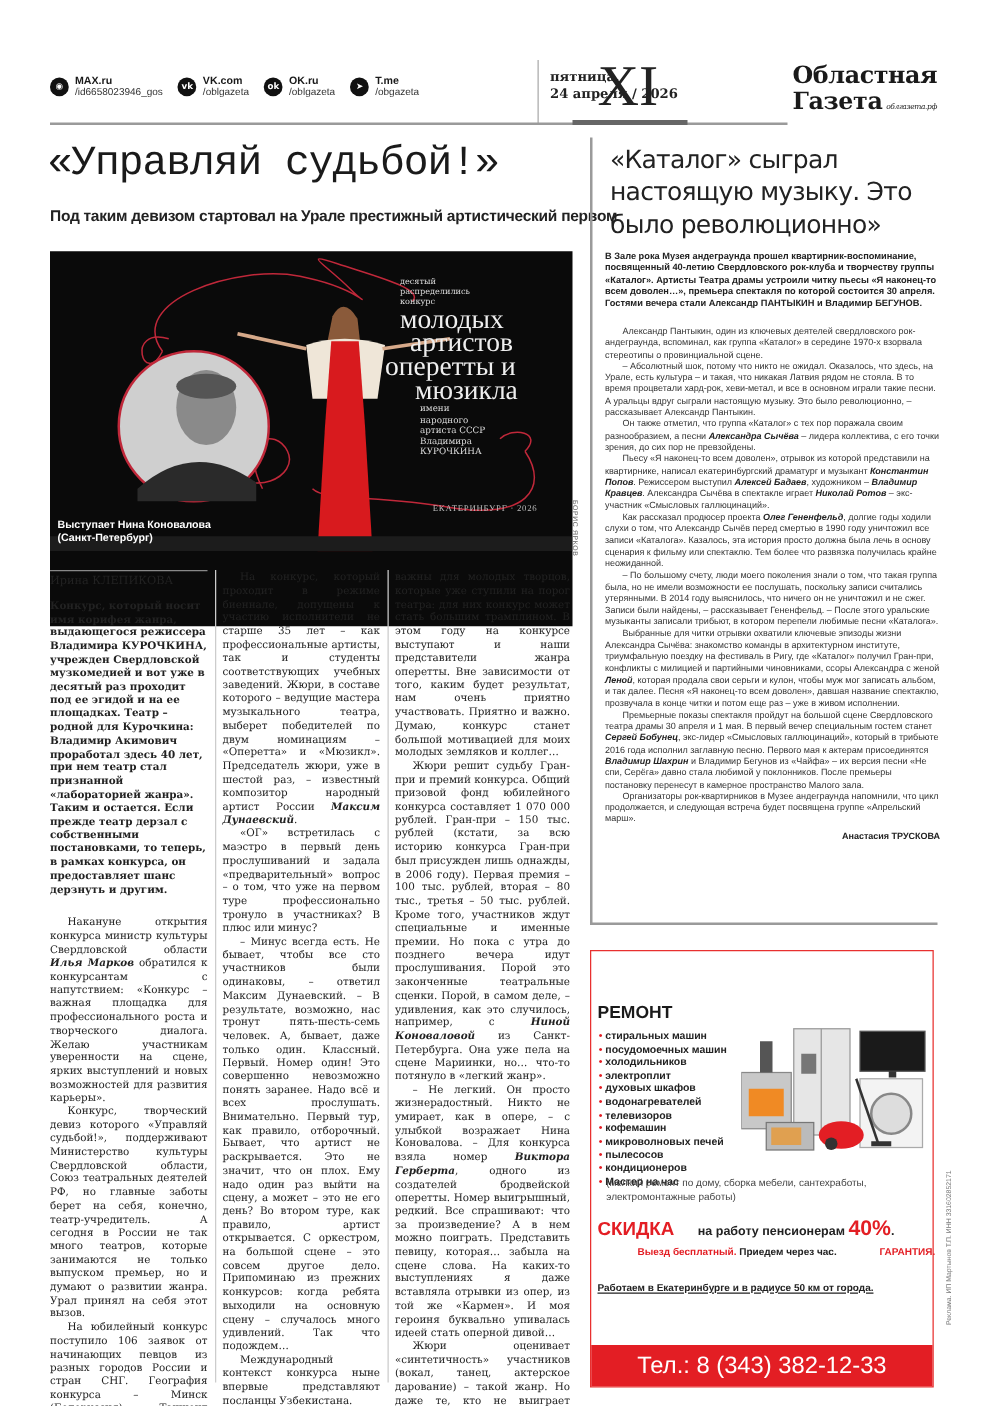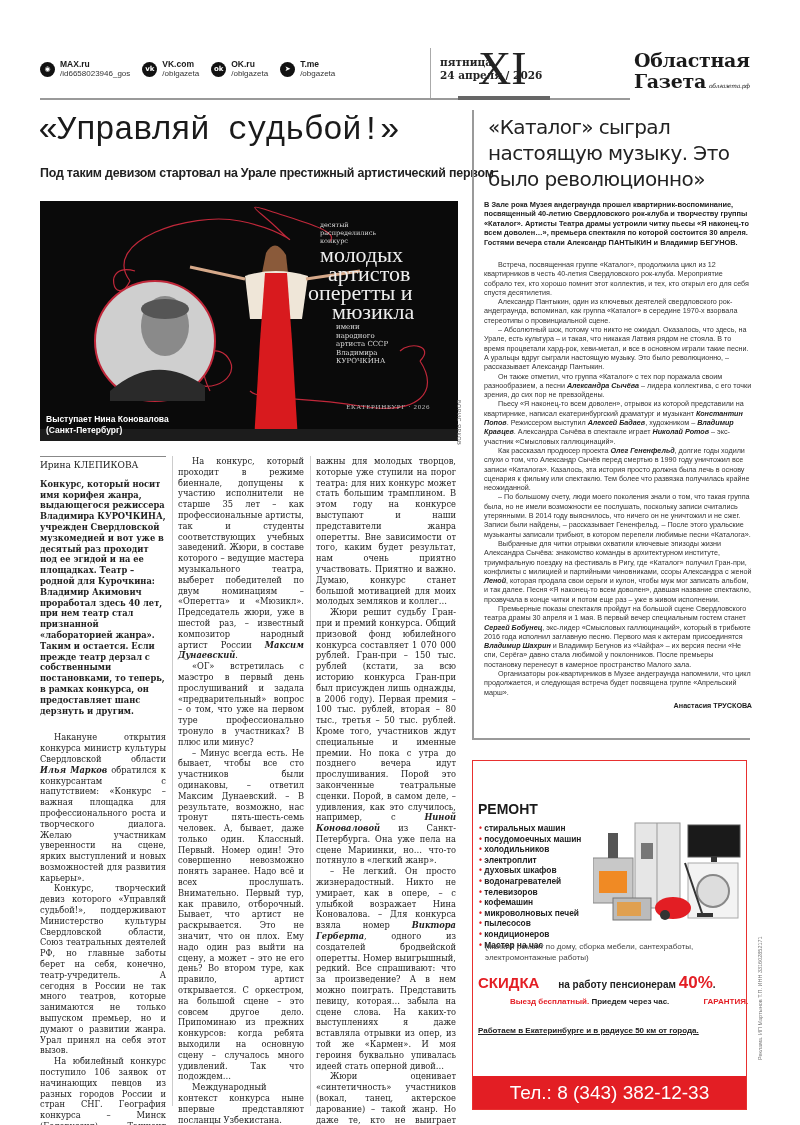--- a/index.html
+++ b/index.html
@@ -26,21 +26,21 @@
   .brand { position: absolute; left: 594px; top: 2px; font-family: "DejaVu Serif", serif; font-weight: bold;
     font-size: 19px; line-height: 21px; color: #1a1a1a; letter-spacing: -0.3px; }
   .brand .site { font-size: 6px; font-style: italic; font-weight: normal; margin-left: 3px; }
 
   
   .main-title { position: absolute; left: 38px; top: 111px; font-family: Liberation Mono, monospace;
     font-size: 33px; font-weight: normal; letter-spacing: -0.8px; color: #1a1a1a; line-height: 40px; }
   .main-sub { position: absolute; left: 40px; top: 166px; font-family: "Liberation Sans", sans-serif;
     font-size: 12.4px; font-weight: bold; color: #222; letter-spacing: -0.2px; }
 
-  .photo { position: absolute; left: 40px; top: 201px; width: 418px; height: 240px; background: #0a0a0a; overflow: hidden; }
+  .photo { position: absolute; left: 40px; top: 201px; width: 418px; height: 300px; background: #0a0a0a; overflow: hidden; }
   .photo svg { position: absolute; left: 0; top: 0; }
   .poster-text { position: absolute; left: 280px; top: 20px; font-family: "DejaVu Serif", serif; color: #e8e0e0; }
   .poster-small { font-size: 6.5px; line-height: 8px; color: #ddd; }
   .poster-big { font-family: "Liberation Serif", serif; font-size: 22px; line-height: 19px; color: #eee; }
   .poster-name { font-size: 7px; line-height: 8.5px; color: #ddd; }
   .poster-city { position: absolute; right: 28px; top: 202px; font-family: "Liberation Serif", serif; font-size: 7px; color: #bbb; letter-spacing: 0.6px; }
   .photo-caption { position: absolute; left: 6px; top: 213px; font-family: "Liberation Sans", sans-serif;
     font-size: 8.5px; font-weight: bold; color: #fff; line-height: 11px; }
   .photo-credit { position: absolute; left: 462px; top: 400px; transform-origin: left top; transform: rotate(90deg);
     font-family: "Liberation Sans", sans-serif; font-size: 5.5px; color: #666; letter-spacing: 0.5px; white-space: nowrap; }
@@ -213,21 +213,20 @@
   <p style="text-indent:0">важны для молодых творцов, которые уже ступили на порог театра: для них конкурс может стать большим трамплином. В этом году на конкурсе выступают и наши представители жанра оперетты. Вне зависимости от того, каким будет результат, нам очень приятно участвовать. Приятно и важно. Думаю, конкурс станет большой мотивацией для моих молодых земляков и коллег…</p>
   <p><span>Жюри решит судьбу Гран-при и премий конкурса. Общий призовой фонд юбилейного конкурса составляет 1 070 000 рублей. Гран-при – 150 тыс. рублей (кстати, за всю историю конкурса Гран-при был присужден лишь однажды, в 2006 году). Первая премия – 100 тыс. рублей, вторая – 80 тыс., третья – 50 тыс. рублей. Кроме того, участников ждут специальные и именные премии. Но пока с утра до позднего вечера идут прослушивания. Порой это законченные театральные сценки. Порой, в самом деле, – удивления, как это случилось, например, с </span><em class="nm">Ниной Коноваловой</em><span> из Санкт-Петербурга. Она уже пела на сцене Мариинки, но… что-то потянуло в «легкий жанр».</span></p>
   <p><span>– Не легкий. Он просто жизнерадостный. Никто не умирает, как в опере, – с улыбкой возражает Нина Коновалова. – Для конкурса взяла номер </span><em class="nm">Виктора Герберта</em><span>, одного из создателей бродвейской оперетты. Номер выигрышный, редкий. Все спрашивают: что за произведение? А в нем можно поиграть. Представить певицу, которая… забыла на сцене слова. На каких-то выступлениях я даже вставляла отрывки из опер, из той же «Кармен». И моя героиня буквально упивалась идеей стать оперной дивой…</span></p>
   <p><span>Жюри оценивает «синтетичность» участников (вокал, танец, актерское дарование) – такой жанр. Но даже те, кто не выиграет ничего, – выиграют! В рамках конкурса для всех участников пройдут мастер-классы признанных звезд жанра.</span></p>
 </div>
 
 <div class="right-box">
   <h2 class="r-title">«Каталог» сыграл настоящую музыку. Это было революционно»</h2>
   <div class="r-lead">В Зале рока Музея андеграунда прошел квартирник-воспоминание, посвященный 40-летию Свердловского рок-клуба и творчеству группы «Каталог». Артисты Театра драмы устроили читку пьесы «Я наконец-то всем доволен…», премьера спектакля по которой состоится 30 апреля. Гостями вечера стали Александр ПАНТЫКИН и Владимир БЕГУНОВ.</div>
   <div class="r-body">
-    <p>Встреча, посвященная группе «Каталог», продолжила цикл из 12 квартирников в честь 40-летия Свердловского рок-клуба. Мероприятие собрало тех, кто хорошо помнит этот коллектив, и тех, кто открыл его для себя спустя десятилетия.</p>
     <p>Александр Пантыкин, один из ключевых деятелей свердловского рок-андеграунда, вспоминал, как группа «Каталог» в середине 1970-х взорвала стереотипы о провинциальной сцене.</p>
     <p>– Абсолютный шок, потому что никто не ожидал. Оказалось, что здесь, на Урале, есть культура – и такая, что никакая Латвия рядом не стояла. В то время процветали хард-рок, хеви-метал, и все в основном играли такие песни. А уральцы вдруг сыграли настоящую музыку. Это было революционно, – рассказывает Александр Пантыкин.</p>
     <p><span>Он также отметил, что группа «Каталог» с тех пор поражала своим разнообразием, а песни </span><em>Александра Сычёва</em><span> – лидера коллектива, с его точки зрения, до сих пор не превзойдены.</span></p>
     <p><span>Пьесу «Я наконец-то всем доволен», отрывок из которой представили на квартирнике, написал екатеринбургский драматург и музыкант </span><em>Константин Попов</em><span>. Режиссером выступил </span><em>Алексей Бадаев</em><span>, художником – </span><em>Владимир Кравцев</em><span>. Александра Сычёва в спектакле играет </span><em>Николай Ротов</em><span> – экс-участник «Смысловых галлюцинаций».</span></p>
     <p><span>Как рассказал продюсер проекта </span><em>Олег Гененфельд</em><span>, долгие годы ходили слухи о том, что Александр Сычёв перед смертью в 1990 году уничтожил все записи «Каталога». Казалось, эта история просто должна была лечь в основу сценария к фильму или спектаклю. Тем более что развязка получилась крайне неожиданной.</span></p>
     <p>– По большому счету, люди моего поколения знали о том, что такая группа была, но не имели возможности ее послушать, поскольку записи считались утерянными. В 2014 году выяснилось, что ничего он не уничтожил и не сжег. Записи были найдены, – рассказывает Гененфельд. – После этого уральские музыканты записали трибьют, в котором перепели любимые песни «Каталога».</p>
     <p><span>Выбранные для читки отрывки охватили ключевые эпизоды жизни Александра Сычёва: знакомство команды в архитектурном институте, триумфальную поездку на фестиваль в Ригу, где «Каталог» получил Гран-при, конфликты с милицией и партийными чиновниками, ссоры Александра с женой </span><em>Леной</em><span>, которая продала свои серьги и кулон, чтобы муж мог записать альбом, и так далее. Песня «Я наконец-то всем доволен», давшая название спектаклю, прозвучала в конце читки и потом еще раз – уже в живом исполнении.</span></p>
     <p><span>Премьерные показы спектакля пройдут на большой сцене Свердловского театра драмы 30 апреля и 1 мая. В первый вечер специальным гостем станет </span><em>Сергей Бобунец</em><span>, экс-лидер «Смысловых галлюцинаций», который в трибьюте 2016 года исполнил заглавную песню. Первого мая к актерам присоединятся </span><em>Владимир Шахрин</em><span> и Владимир Бегунов из «Чайфа» – их версия песни «Не спи, Серёга» давно стала любимой у поклонников. После премьеры постановку перенесут в камерное пространство Малого зала.</span></p>
     <p>Организаторы рок-квартирников в Музее андеграунда напомнили, что цикл продолжается, и следующая встреча будет посвящена группе «Апрельский марш».</p>
     <div class="r-author">Анастасия ТРУСКОВА</div>

